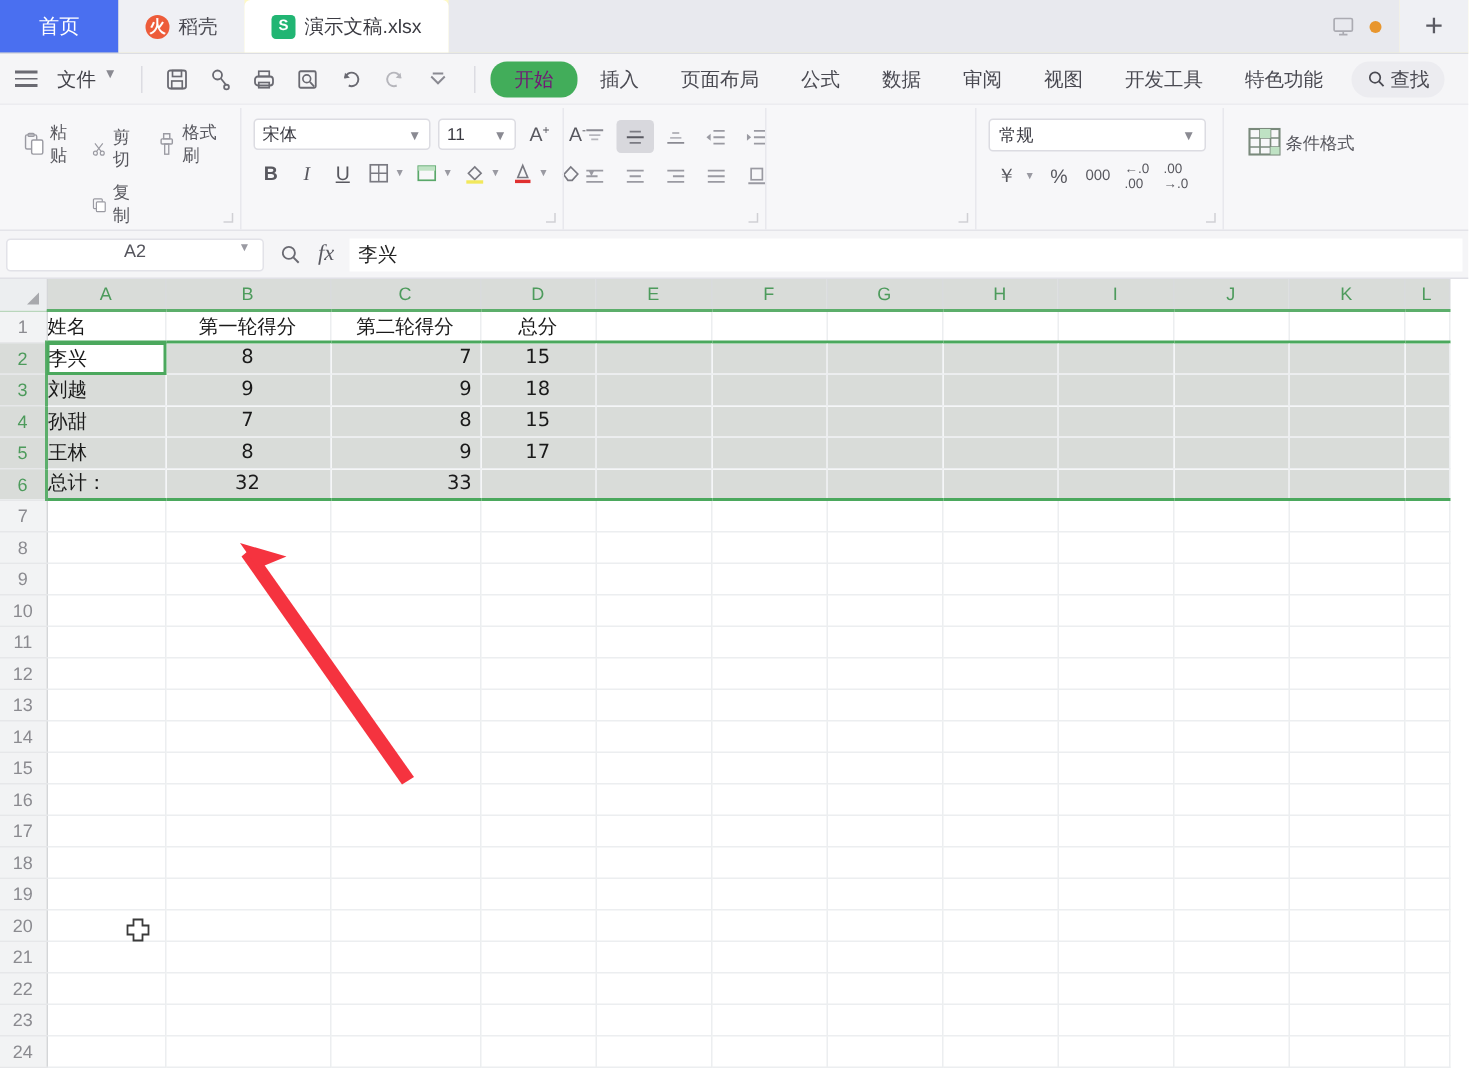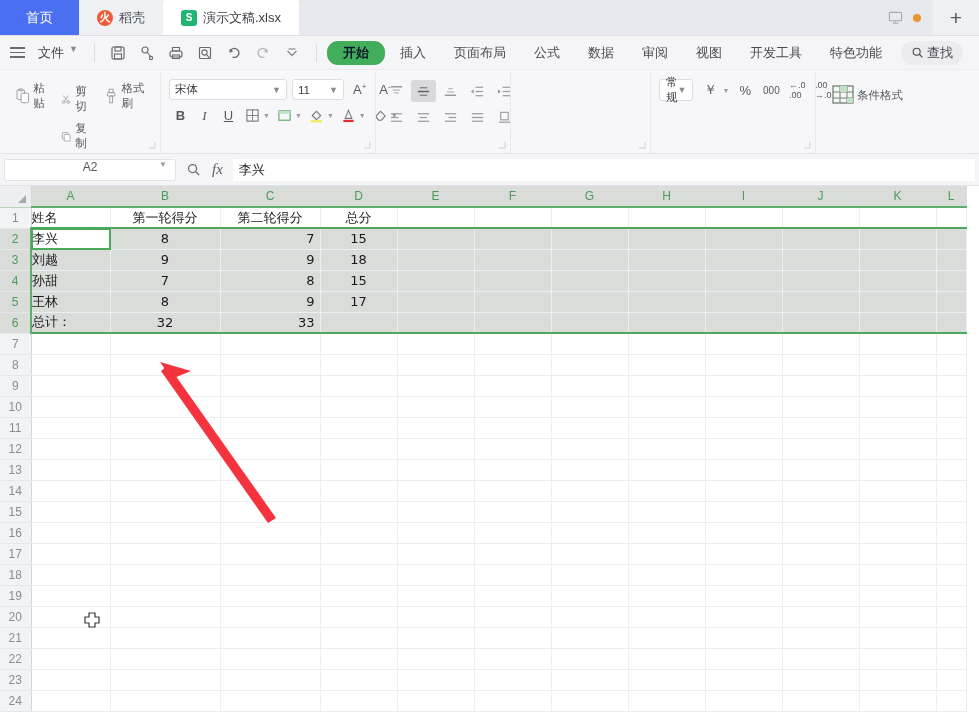--- a/index.html
+++ b/index.html
@@ -66,21 +66,21 @@
   .divider-v { width: 1px; height: 18px; background: #dcdce2; margin: 0 8px; }
   .qicon {
     width: 27px; height: 24px; display: flex; align-items: center; justify-content: center;
     color: #6a6a72;
   }
   .qicon svg { width: 16px; height: 16px; }
   .ribtab {
     font-size: 13px; color: #4a4a52; padding: 3px 13px; border-radius: 11px;
     white-space: nowrap;
   }
-  .ribtab.sel { background: #42ad5a; color: #0f172a; font-weight: bold; padding: 3px 16px; }
+  .ribtab.sel { background: #42ad5a; color: #701a75; font-weight: normal; padding: 3px 16px; }
   .findbtn {
     display: flex; align-items: center; gap: 3px; font-size: 13px;
     color: #4a4a52; padding: 3px 10px; border-radius: 12px; background: #ececf0;
     margin-left: 4px;
   }
 
   
   .ribbon {
     height: 84px; background: #f7f7f9; display: flex; align-items: stretch;
     border-bottom: 1px solid #e4e4e9; padding: 2px 0 0 0;
@@ -126,21 +126,21 @@
   .fbtn svg { width: 15px; height: 15px; }
   .mini-caret { font-size: 7px; color: #9a9aa2; margin-left: -2px; margin-right: 2px; }
   .aligngrp { display: flex; flex-direction: column; gap: 4px; padding-top: 8px; }
   .alignrow { display: flex; align-items: center; gap: 2px; }
   .abtn {
     width: 25px; height: 22px; display: flex; align-items: center; justify-content: center;
     border-radius: 3px;
   }
   .abtn.on { background: #d8d8dd; }
   .abtn svg { width: 17px; height: 15px; }
-  .numgrp { display: flex; flex-direction: row; gap: 5px; padding-top: 7px; }
+  .numgrp { display: flex; flex-direction: column; gap: 5px; padding-top: 7px; }
   .numbox {
     width: 145px; height: 22px; border: 1px solid #dcdce2; background: #fff;
     border-radius: 3px; font-size: 11.5px; color: #3a3a42;
     display: flex; align-items: center; padding: 0 6px; justify-content: space-between;
   }
   .numrow { display: flex; align-items: center; gap: 2px; }
   .nbtn {
     height: 22px; min-width: 24px; display: flex; align-items: center; justify-content: center;
     font-size: 13px; color: #58585f; padding: 0 2px;
   }

